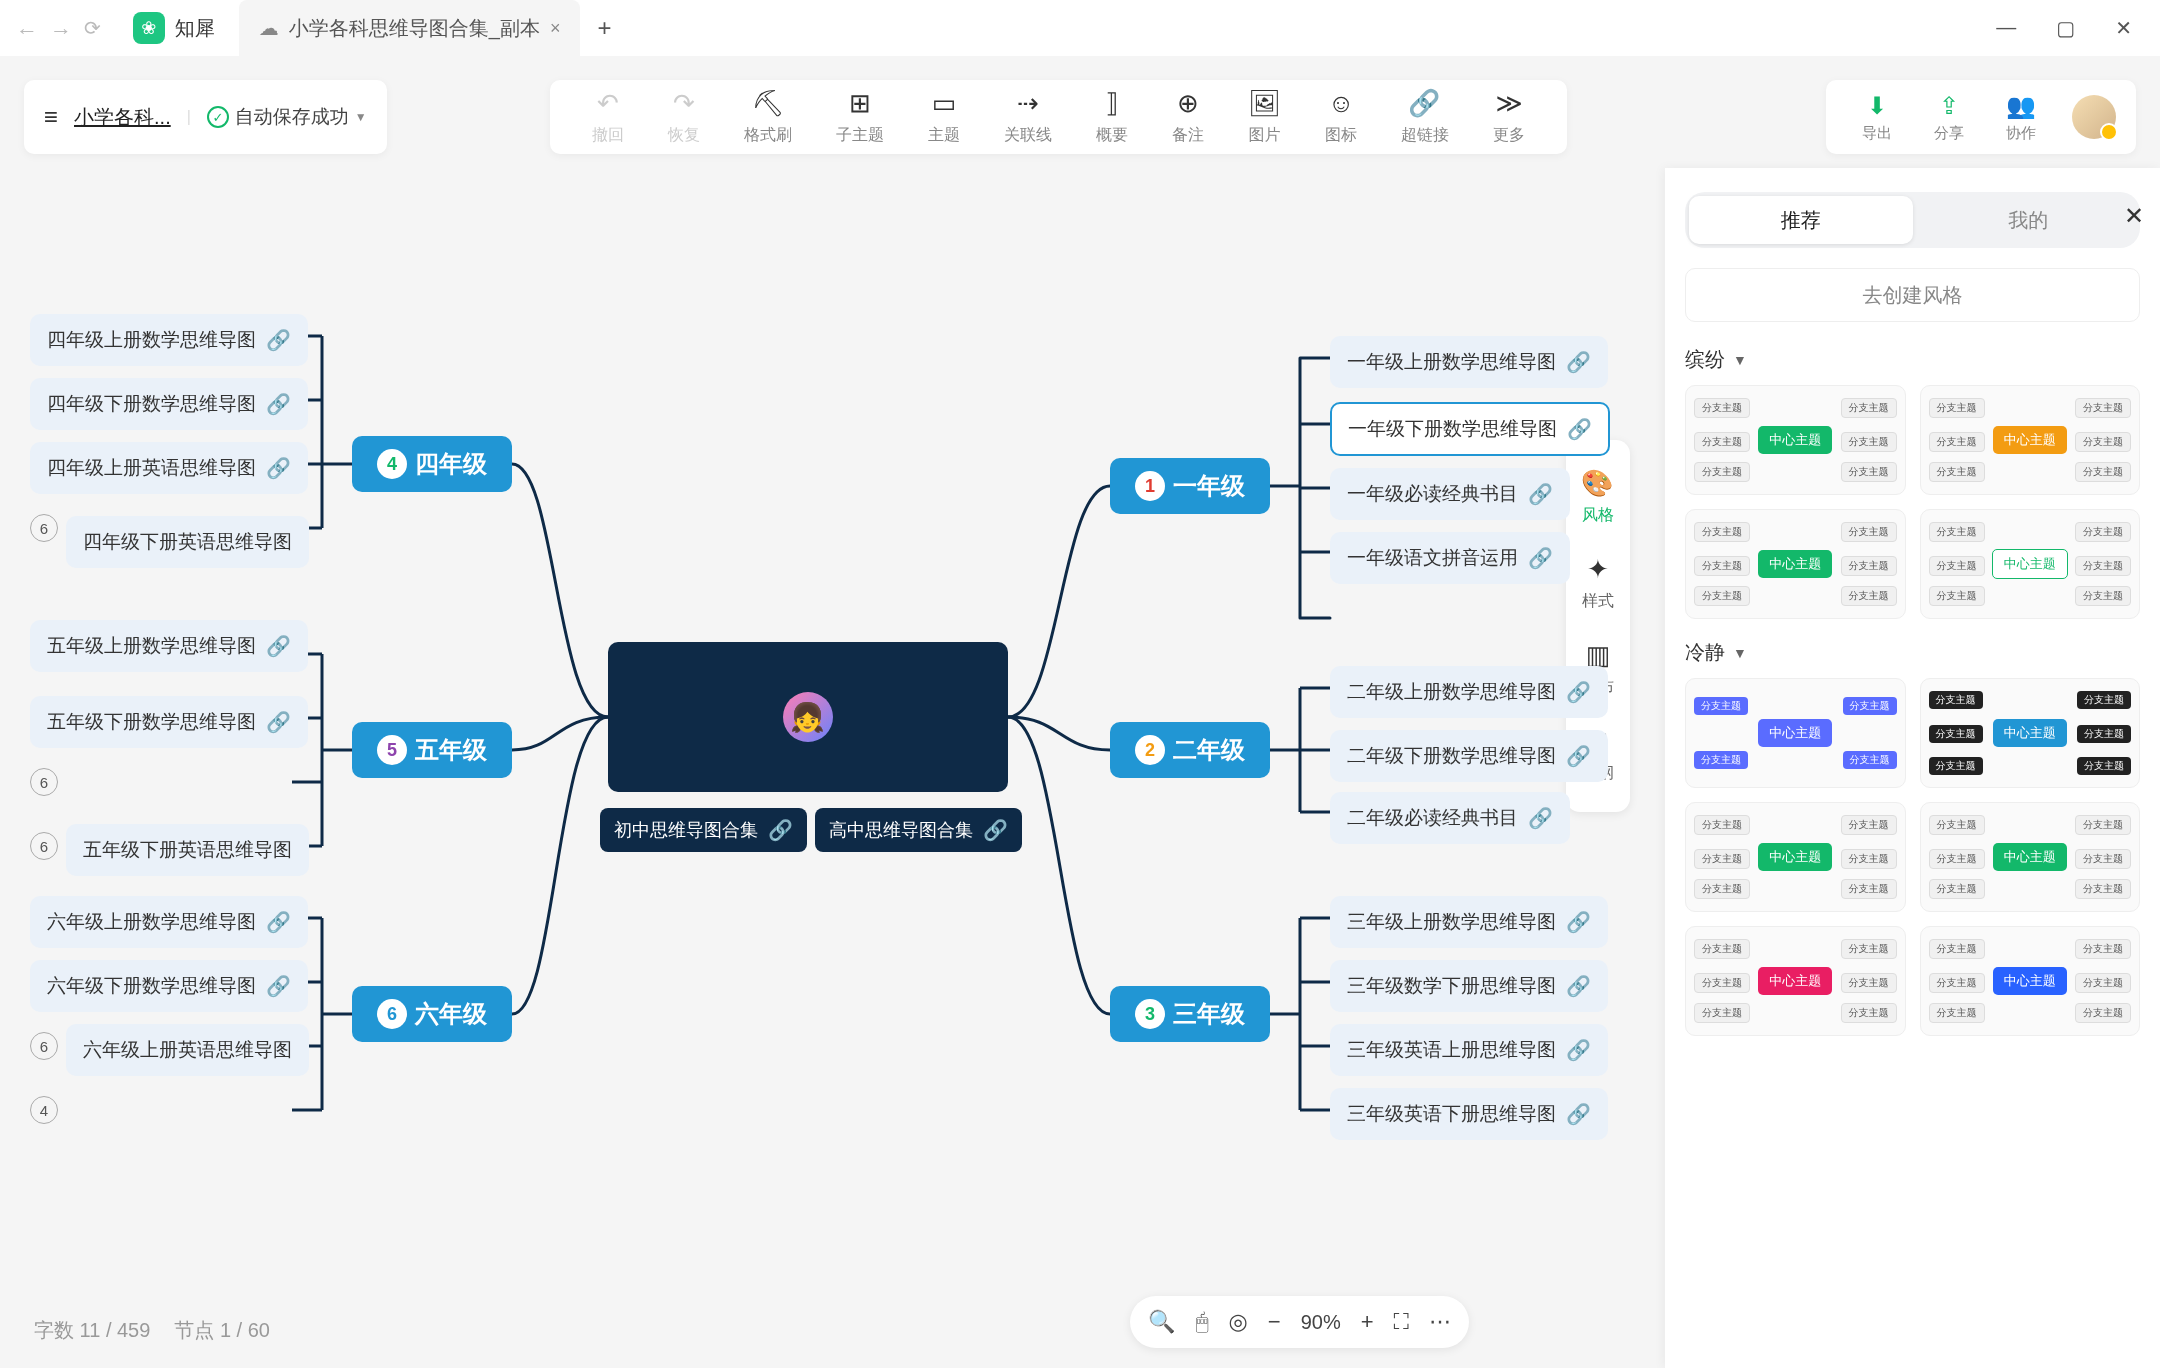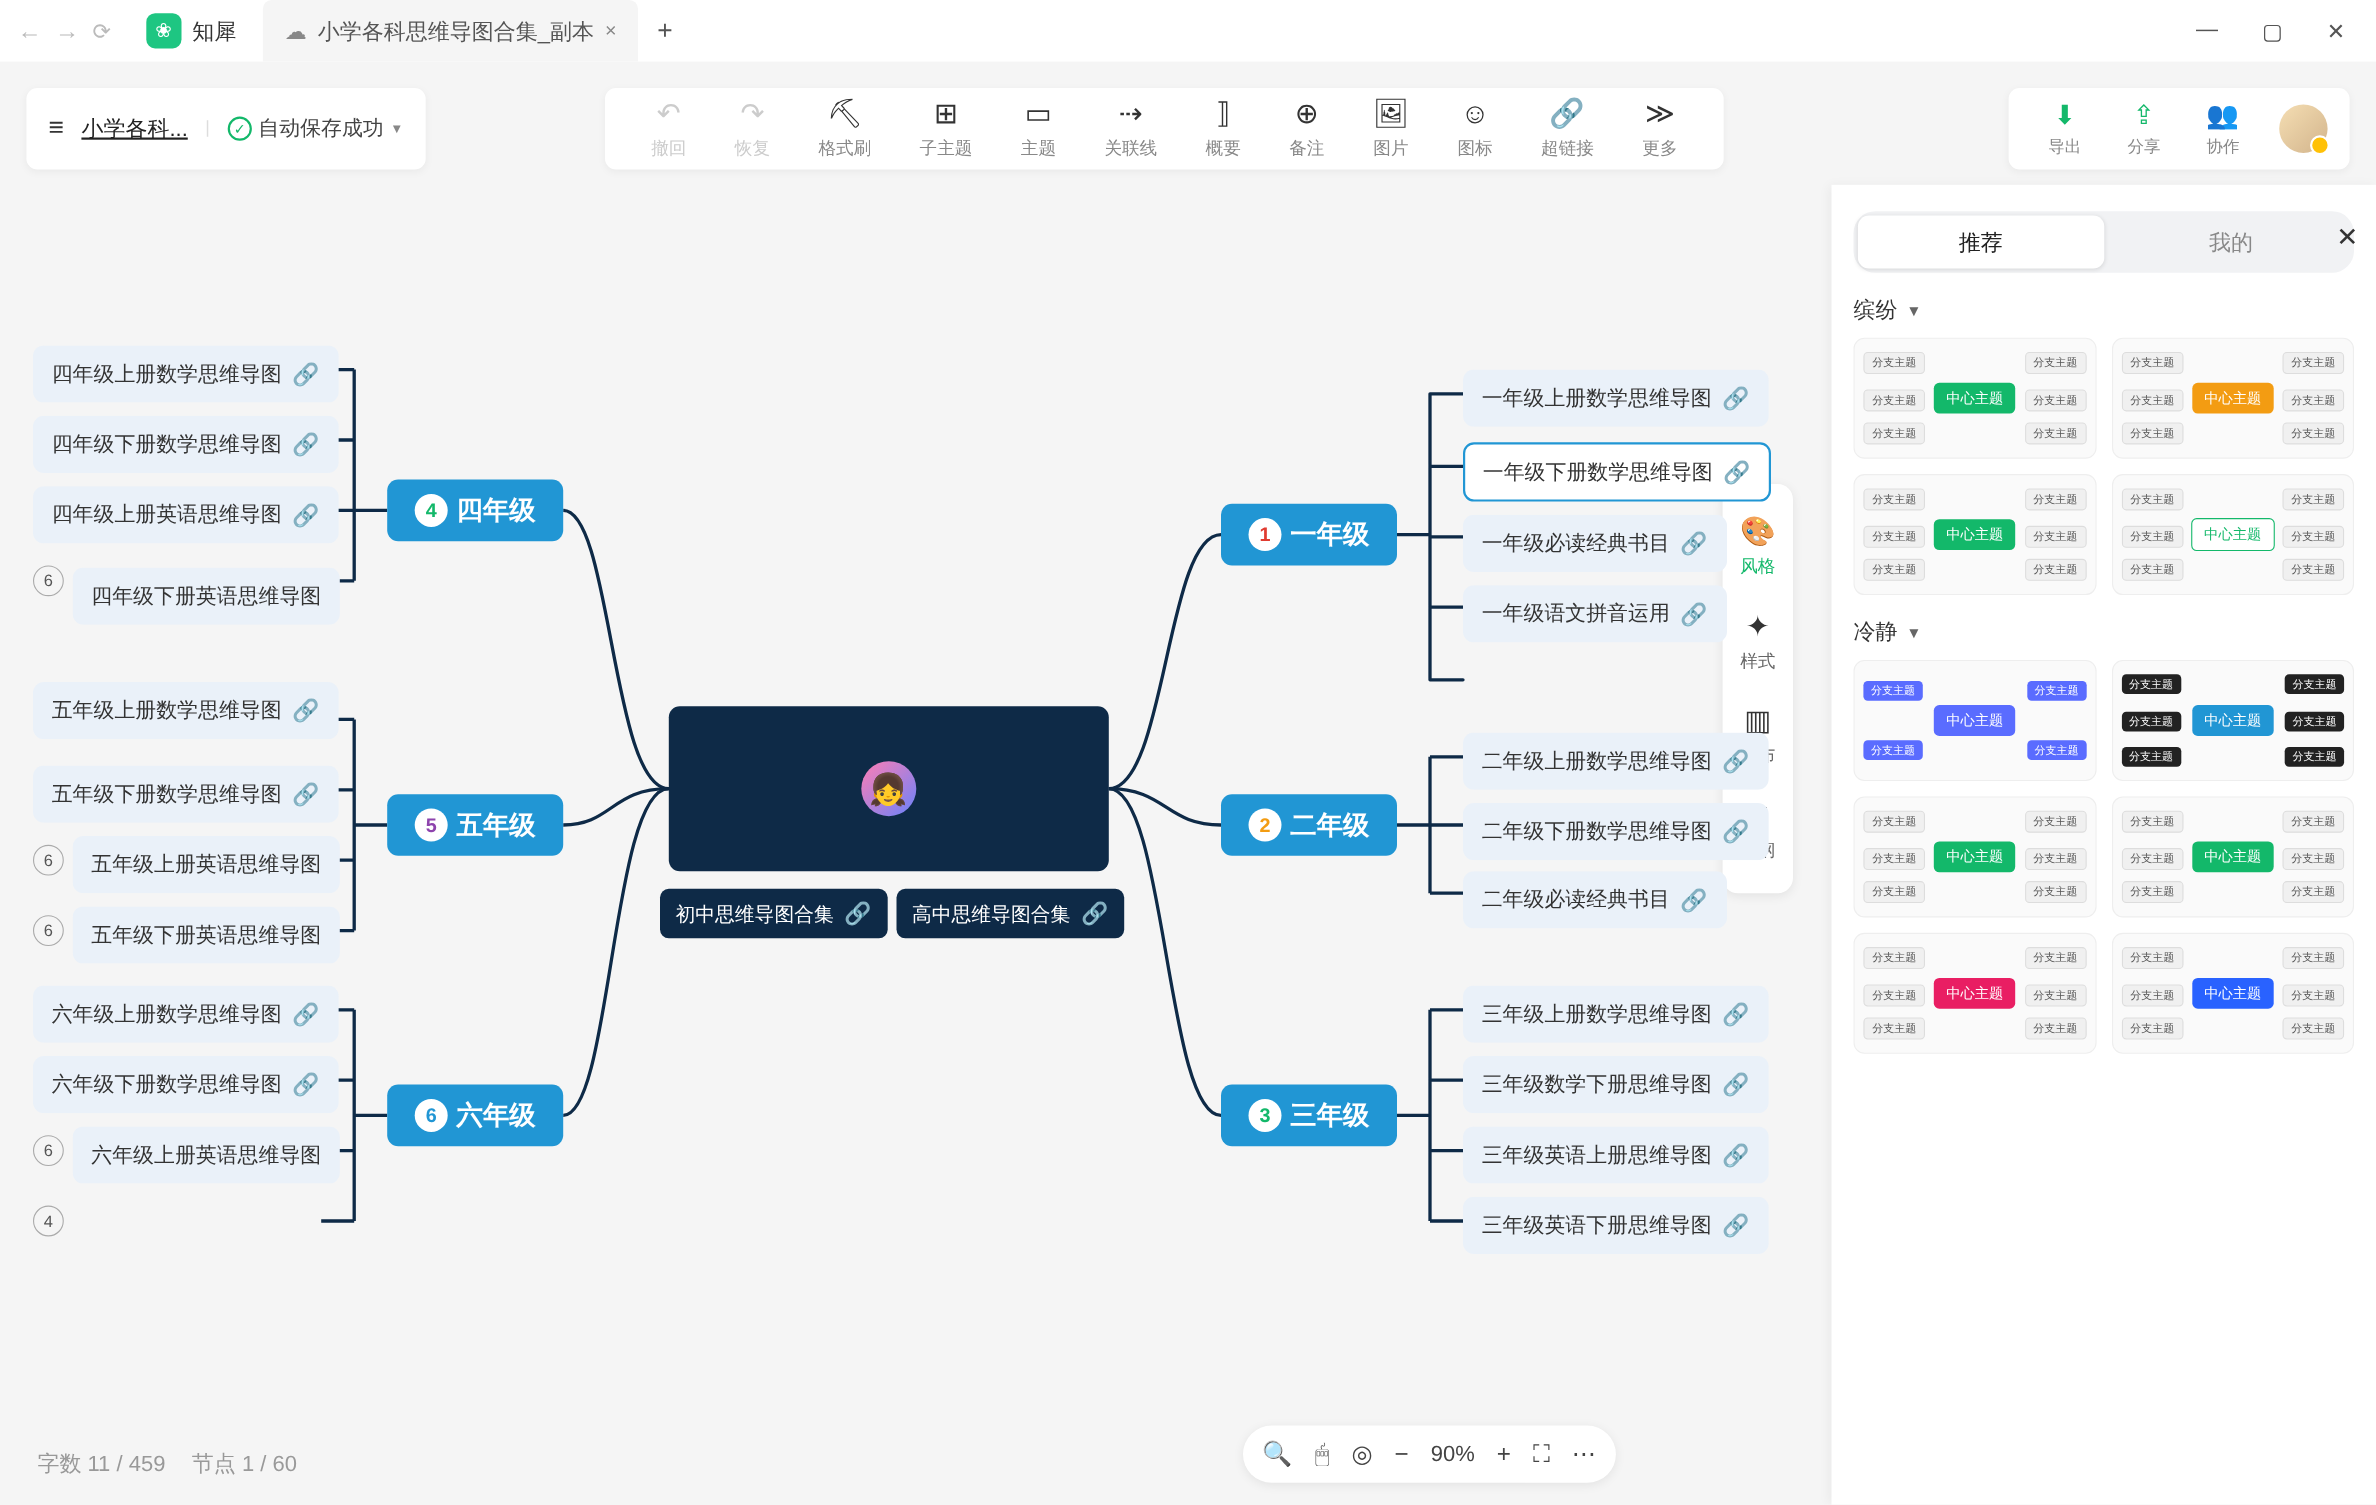--- a/index.html
+++ b/index.html
@@ -320,23 +320,20 @@
   <div class="cnt" style="left:30px;top:346px">6</div>
 
   <div class="leaf" style="left:30px;top:452px">
       <span>五年级上册数学思维导图</span>
       <span class="lk">🔗</span>
     </div>
   <div class="leaf" style="left:30px;top:528px">
       <span>五年级下册数学思维导图</span>
       <span class="lk">🔗</span>
     </div>
-  <div class="leaf" style="left:66px;top:592px">
-      <span>五年级上册英语思维导图</span>
-    </div>
   <div class="cnt" style="left:30px;top:600px">6</div>
   <div class="leaf" style="left:66px;top:656px">
       <span>五年级下册英语思维导图</span>
     </div>
   <div class="cnt" style="left:30px;top:664px">6</div>
 
   <div class="leaf" style="left:30px;top:728px">
       <span>六年级上册数学思维导图</span>
       <span class="lk">🔗</span>
     </div>
@@ -369,20 +366,21 @@
       <span class="sl">大纲</span>
     </div>
 </div>
 
 <div class="panel">
   <div class="ptabs">
     <div class="ptab active">推荐</div>
     <div class="ptab">我的</div>
     <span class="pclose">✕</span>
   </div>
+  <div class="create-btn">去创建风格</div>
 
   <div class="sect-title">
       <span>缤纷</span>
       <span class="chev">▼</span>
     </div>
   <div class="th-grid">
     <div class="thumb">
         <div class="th-c" style="background:#13b86a">中心主题</div>
         <div class="th-b" style="left:8px;top:12px">分支主题</div>
         <div class="th-b" style="right:8px;top:12px">分支主题</div>

